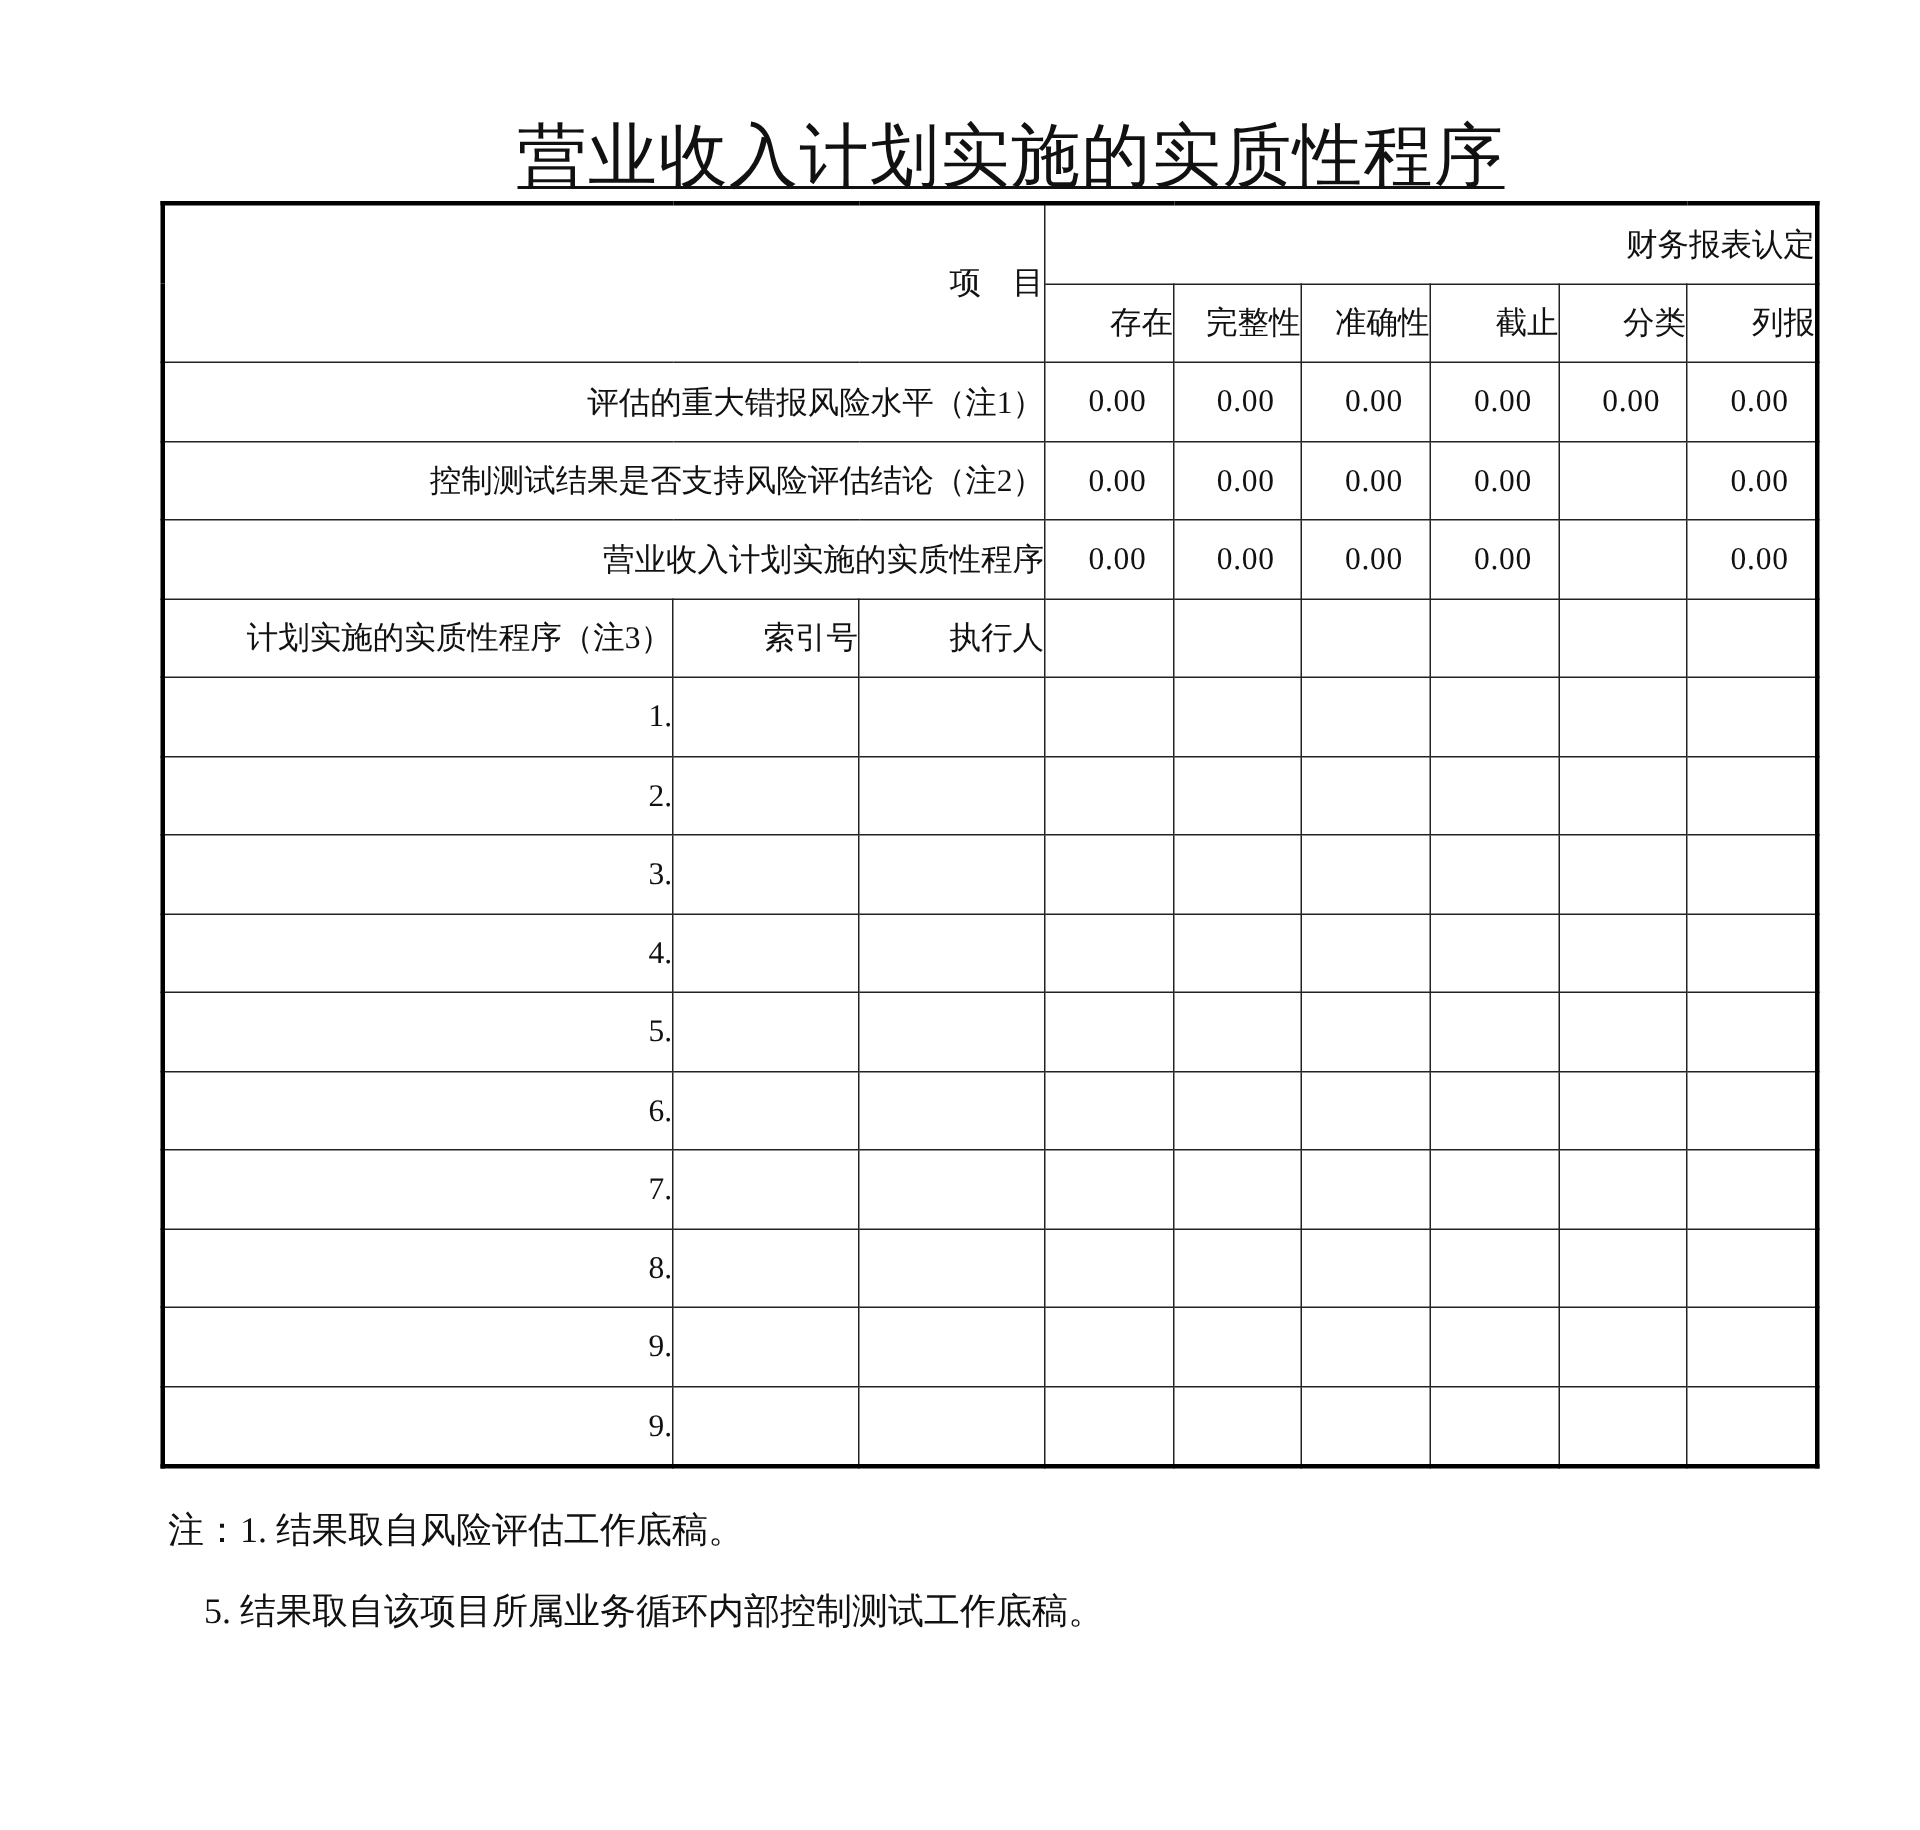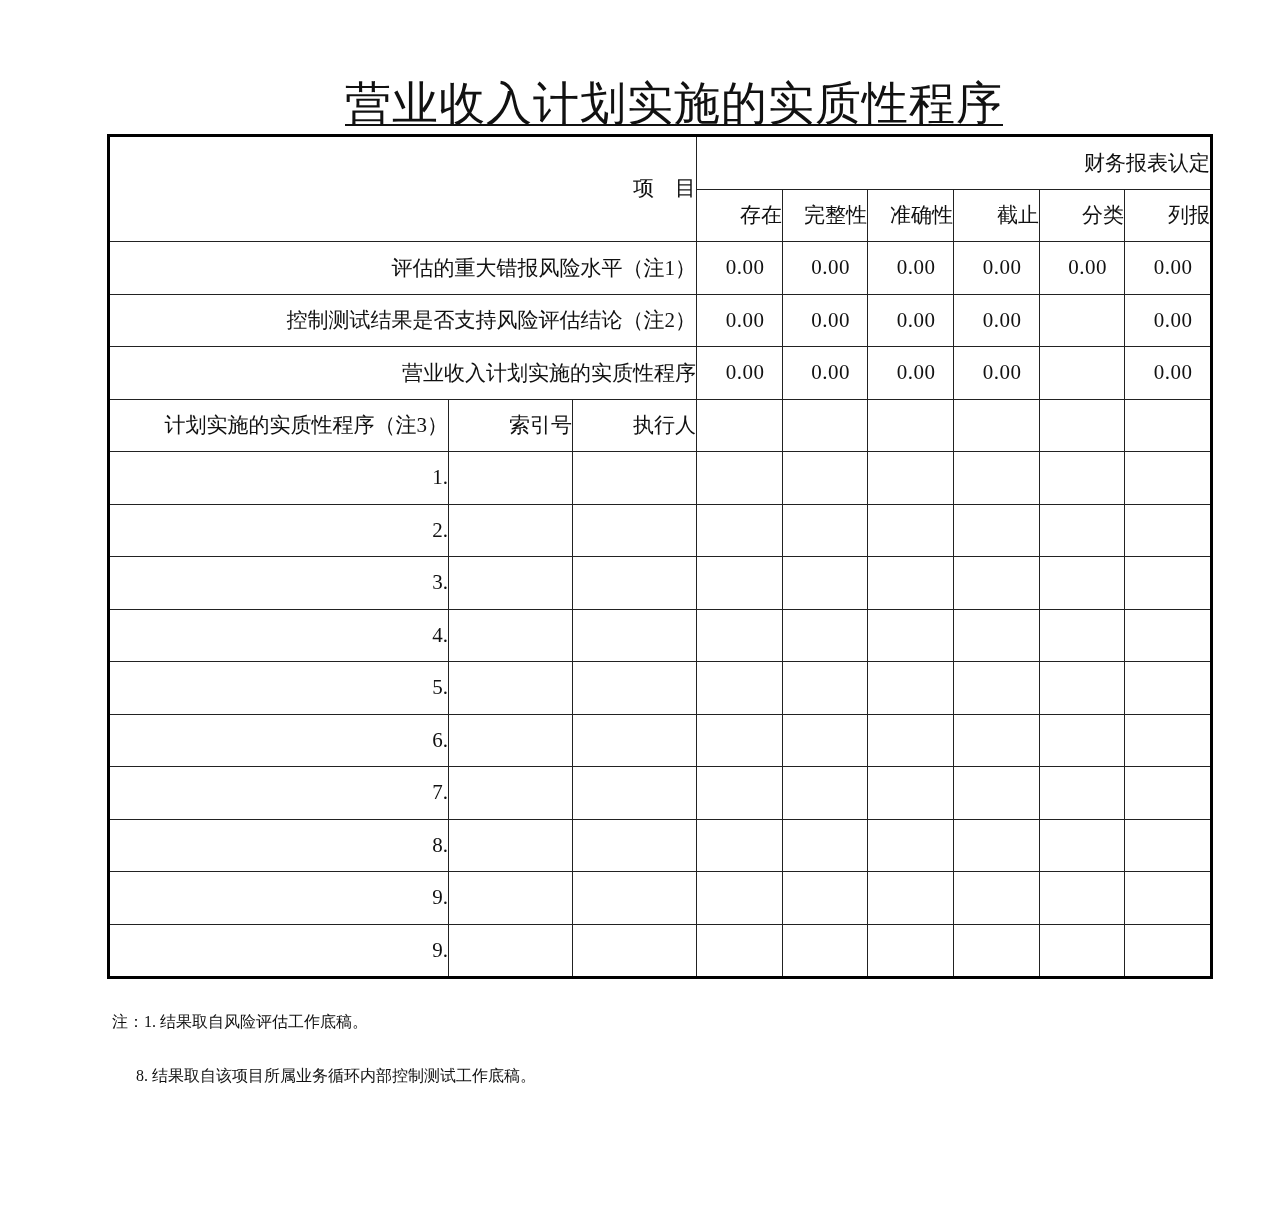--- a/index.html
+++ b/index.html
@@ -14,21 +14,21 @@
     border-collapse: collapse; table-layout: fixed;
     border: 3px solid #000;
   }
   table.grid td {
     border: 1.5px solid #222; height: 51.5px; padding: 0; font-size: 21px;
     overflow: hidden; white-space: nowrap;
   }
   .c { text-align: right; }
   .l { text-align: right; padding-left: 4px !important; }
   .num { font-size: 22px; letter-spacing: 0.5px; text-align: center; padding-left: 11px !important; }
-  .notes { position: absolute; left: 112px; top: 995px; font-size: 16px; line-height: 53.5px; }
+  .notes { position: absolute; left: 112px; top: 995px; font-size: 24px; line-height: 53.5px; }
   .notes div { white-space: nowrap; }
   .notes .indent { padding-left: 24px; }
 </style>
 </head>
 <body>
 
 <div class="title"><span>营业收入计划实施的实质性程序</span></div>
 
 <table class="grid">
   <colgroup>
@@ -204,14 +204,14 @@
         <td></td>
         <td></td>
         <td></td>
         <td></td>
       </tr>
 </tbody>
   </table>
 
 <div class="notes">
   <div>注：1. 结果取自风险评估工作底稿。</div>
-  <div class="indent">8. 结果取自该项目所属业务循环内部控制测试工作底稿。</div>
+  <div class="indent">5. 结果取自该项目所属业务循环内部控制测试工作底稿。</div>
 </div>
 
 </body></html>

